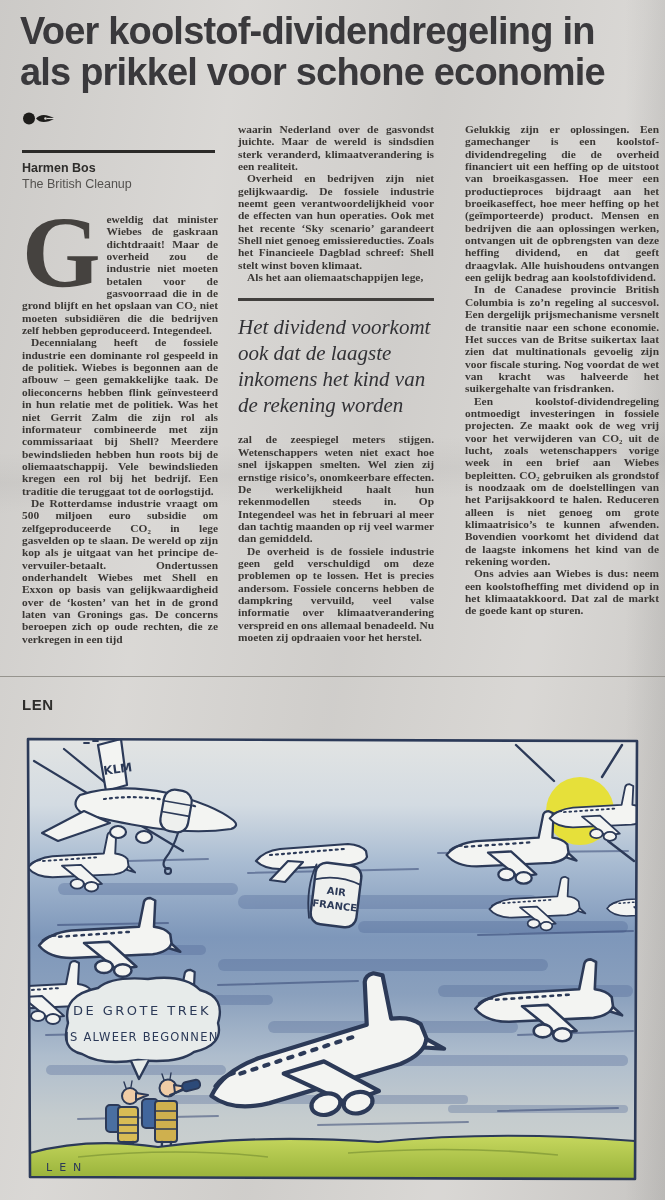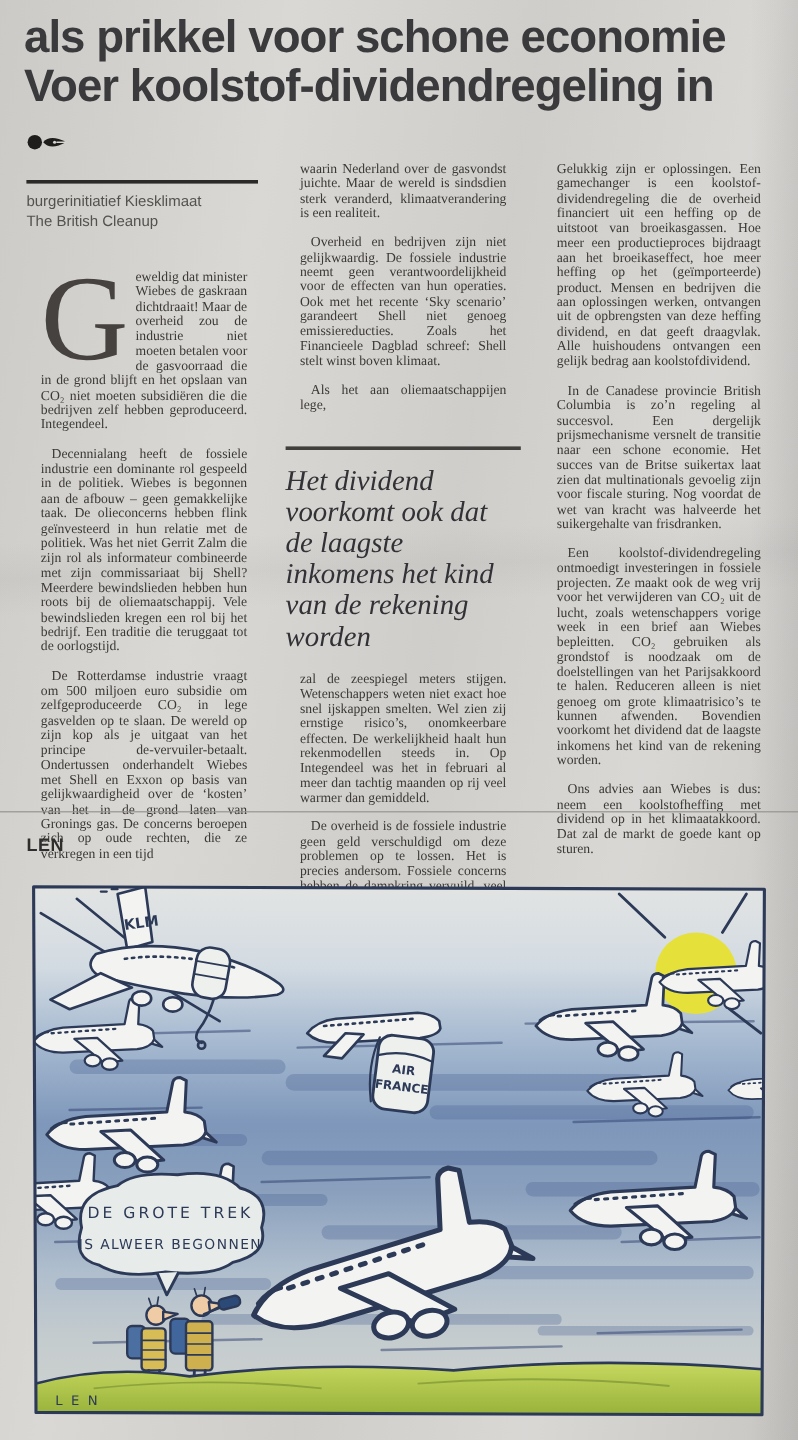--- a/index.html
+++ b/index.html
@@ -27,67 +27,67 @@
   .byline{
     position:absolute; left:22px; top:161px; width:210px;
     font-family:"Liberation Sans","DejaVu Sans",sans-serif;
     font-size:12.5px; line-height:15.5px; color:#54524f;
   }
   .byline .name{ font-weight:700; color:#2e2d2b; }
   .col{
     position:absolute; width:196px;
     font-size:11.4px; line-height:12.35px; text-align:justify; color:#3b3835;
   }
-  .col p{ margin:12px; }
+  .col p{ margin:0;font-weight:bold; }
   .col p.ind{ text-indent:9px; }
   #col1{ left:22px;  top:213px; }
   #col2{ left:238px; top:123px; }
-  #col3{ left:452px; top:123px; width:194px; }
+  #col3{ left:465px; top:123px; width:194px; }
   .dropcap{
     float:left; font-size:101px; line-height:75px;
     padding:3px 6px 0 0; color:#45423f;
   }
   .pullquote{
     border-top:3px solid #413f3d;
-    margin:28px 0 11px 0; padding:13px 2px 4px 0;
-    font-style:italic; font-size:24px; line-height:26px;
+    margin:15px 0 11px 0; padding:13px 2px 4px 0;
+    font-style:italic; font-size:21px; line-height:26px;
     color:#323236; text-align:left;
   }
   .divider{ position:absolute; left:0; top:676px; width:665px; height:1px; background:#96948e; }
   .cartoon-credit{
     position:absolute; left:22px; top:696px;
     font-family:"Liberation Sans","DejaVu Sans",sans-serif;
     font-weight:700; font-size:15px; letter-spacing:.5px; color:#2f2e2c;
   }
   .cartoon{ position:absolute; left:18px; top:733px; }
   .cartoon svg{ display:block; }
 </style>
 </head>
 <body>
 
 <div class="page">
 
   <div class="headline">
+    <div>Voer koolstof-dividendregeling in</div>
     <div>als prikkel voor schone economie</div>
-    <div>Voer koolstof-dividendregeling in</div>
   </div>
 
   <div class="kicker-icon">
     <svg width="34" height="17" viewBox="0 0 34 17">
       <circle cx="7" cy="8.5" r="6" fill="#1e1d1b"></circle>
       <path d="M14,8.5 Q20,1.5 33,8.5 Q20,15.5 14,8.5 Z" fill="#1e1d1b"></path>
       <circle cx="23.5" cy="8.5" r="1.3" fill="#d7d5d2"></circle>
       <path d="M25,8.5 L33,8.5" stroke="#d7d5d2" stroke-width="1.2"></path>
     </svg>
   </div>
 
   <div class="byline-rule"></div>
 
   <div class="byline">
-    <div class="aff">burgerinitiatief Kiesklimaat</div>
+    <div class="name">Harmen Bos</div>
     <div class="aff">The British Cleanup</div>
   </div>
 
   <div class="col" id="col1">
     <p><span class="dropcap">G</span><span>eweldig dat minister Wiebes de gaskraan dichtdraait! Maar de overheid zou de industrie niet moeten betalen voor de gasvoorraad die in de grond blijft en het opslaan van CO₂ niet moeten subsidiëren die die bedrijven zelf hebben geproduceerd. Integendeel.</span></p>
     <p class="ind">Decennialang heeft de fossiele industrie een dominante rol gespeeld in de politiek. Wiebes is begonnen aan de afbouw – geen gemakkelijke taak. De olieconcerns hebben flink geïnvesteerd in hun relatie met de politiek. Was het niet Gerrit Zalm die zijn rol als informateur combineerde met zijn commissariaat bij Shell? Meerdere bewindslieden hebben hun roots bij de oliemaatschappij. Vele bewindslieden kregen een rol bij het bedrijf. Een traditie die teruggaat tot de oorlogstijd.</p>
     <p class="ind">De Rotterdamse industrie vraagt om 500 miljoen euro subsidie om zelfgeproduceerde CO₂ in lege gasvelden op te slaan. De wereld op zijn kop als je uitgaat van het principe de-vervuiler-betaalt. Ondertussen onderhandelt Wiebes met Shell en Exxon op basis van gelijkwaardigheid over de ‘kosten’ van het in de grond laten van Gronings gas. De concerns beroepen zich op oude rechten, die ze verkregen in een tijd</p>
   </div>
 
   <div class="col" id="col2">

